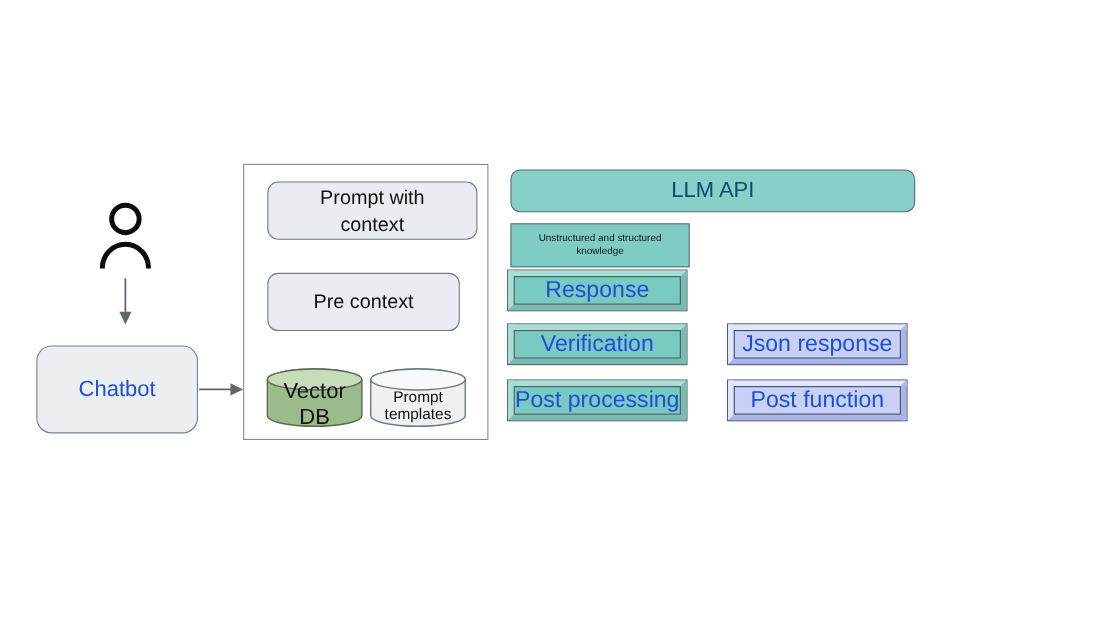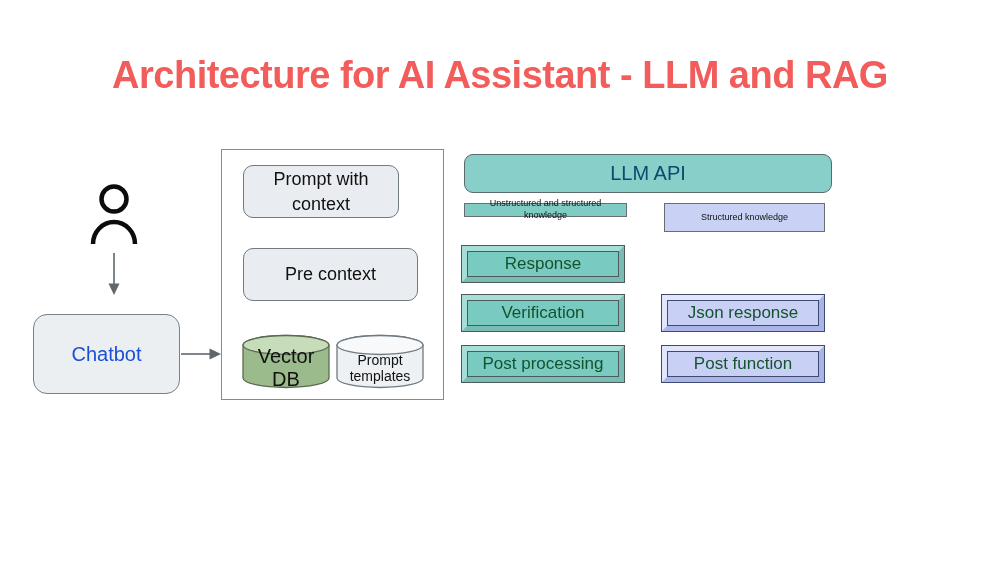--- a/index.html
+++ b/index.html
@@ -26,21 +26,21 @@
   
   .pipeline {
     position:absolute; left:221px; top:149px; width:223px; height:251px;
     background:#ffffff; border:1px solid #8a8a8a;
   }
   .soft-box {
     position:absolute; background:#e9edf1; border:1px solid #6f7a82;
     border-radius:10px; display:flex; align-items:center; justify-content:center;
     text-align:center; font-size:18px; color:#111; line-height:1.35;
   }
-  .soft-box.pwc { left:21px; top:15px; width:156px; height:53px; padding:0 24px;text-align:center; }
+  .soft-box.pwc { left:21px; top:15px; width:191px; height:53px; padding:0 24px;text-align:center; }
   .soft-box.pp  { left:21px; top:98px; width:175px; height:53px; }
 
   .cyl { position:absolute; width:88px; height:55px; }
   .cyl.vdb { left:20px; top:184px; }
   .cyl.pt  { left:114px; top:184px; }
   .cyl-label {
     position:absolute; inset:0; padding-top:13px;
     display:flex; align-items:center; justify-content:center; text-align:center;
     font-size:20px; line-height:1.15; color:#111;
   }
@@ -51,50 +51,49 @@
     position:absolute; left:464px; top:154px; width:368px; height:39px;
     background:#87cfc8; border:1px solid #5d6a6a; border-radius:9px;
     display:flex; align-items:center; justify-content:center;
     font-size:20px; color:#0c4a6e;
   }
   .knowledge-label {
     position:absolute; border:1px solid #666e74;
     display:flex; align-items:center; justify-content:center; text-align:center;
     font-size:9px; line-height:1.3; color:#111; padding:0 14px;
   }
-  .knowledge-label.teal { left:464px; top:203px; width:163px; height:14px; background:#7eccc4; }
+  .knowledge-label.teal { left:464px; top:203px; width:163px; height:40px; background:#7eccc4; }
   .knowledge-label.lav  { left:664px; top:203px; width:161px; height:29px; background:#c9d2f4; }
 
   
   .bevel { position:absolute; width:164px; height:38px; border-style:solid; border-width:1px; }
   .bevel .frame { position:absolute; inset:0; border-style:solid; border-width:5px; }
   .bevel .inner {
     position:absolute; inset:5px; border-style:solid; border-width:1px;
     display:flex; align-items:center; justify-content:center;
-    font-size:17px; color:#14532d;
+    font-size:21px; color:#1d4ed8;
   }
   .bevel.teal { border-color:#4c5a5a; }
   .bevel.teal .frame { border-color:#a8ded8 #79bcb4 #79bcb4 #a8ded8; }
   .bevel.teal .inner { background:#79cac0; border-color:#4c5a5a; }
   .bevel.lav { border-color:#3f4b6e; }
   .bevel.lav .frame { border-color:#e2e6fc #abb4e6 #abb4e6 #e2e6fc; }
   .bevel.lav .inner { background:#c9d0f5; border-color:#3f4b6e; }
 
   .col-left  { left:461px; }
   .col-right { left:661px; }
   .row-0 { top:245px; }
   .row-1 { top:294px; }
   .row-2 { top:345px; }
 </style>
 </head>
 <body>
 
 <div class="canvas">
 
-  <h1 class="title">Architecture for AI Assistant - LLM and RAG</h1>
 
   <svg class="abs" style="left:90px; top:182px;" width="48" height="64" viewBox="0 0 48 64">
     <circle cx="24" cy="17" r="12.5" fill="none" stroke="#0c0c0c" stroke-width="4.5"></circle>
     <path d="M3 62 a21 22 0 0 1 42 0" fill="none" stroke="#0c0c0c" stroke-width="4.5"></path>
   </svg>
 
   <svg class="abs" style="left:103px; top:252px;" width="22" height="44" viewBox="0 0 22 44">
     <line x1="11" y1="1" x2="11" y2="32" stroke="#5f676d" stroke-width="1.6"></line>
     <polygon points="11,43 5.5,31.5 16.5,31.5" fill="#5f676d"></polygon>
   </svg>
@@ -136,23 +135,20 @@
 
   </div>
 
   <div class="llm-api">
     <span>LLM API</span>
   </div>
 
   <div class="knowledge-label teal">
     <span>Unstructured and structured knowledge</span>
   </div>
-  <div class="knowledge-label lav">
-    <span>Structured knowledge</span>
-  </div>
 
   <div class="bevel teal col-left row-0">
     <div class="frame"></div>
     <div class="inner">Response</div>
   </div>
   <div class="bevel teal col-left row-2">
     <div class="frame"></div>
     <div class="inner">Post processing</div>
   </div>
   <div class="bevel teal col-left row-1">

